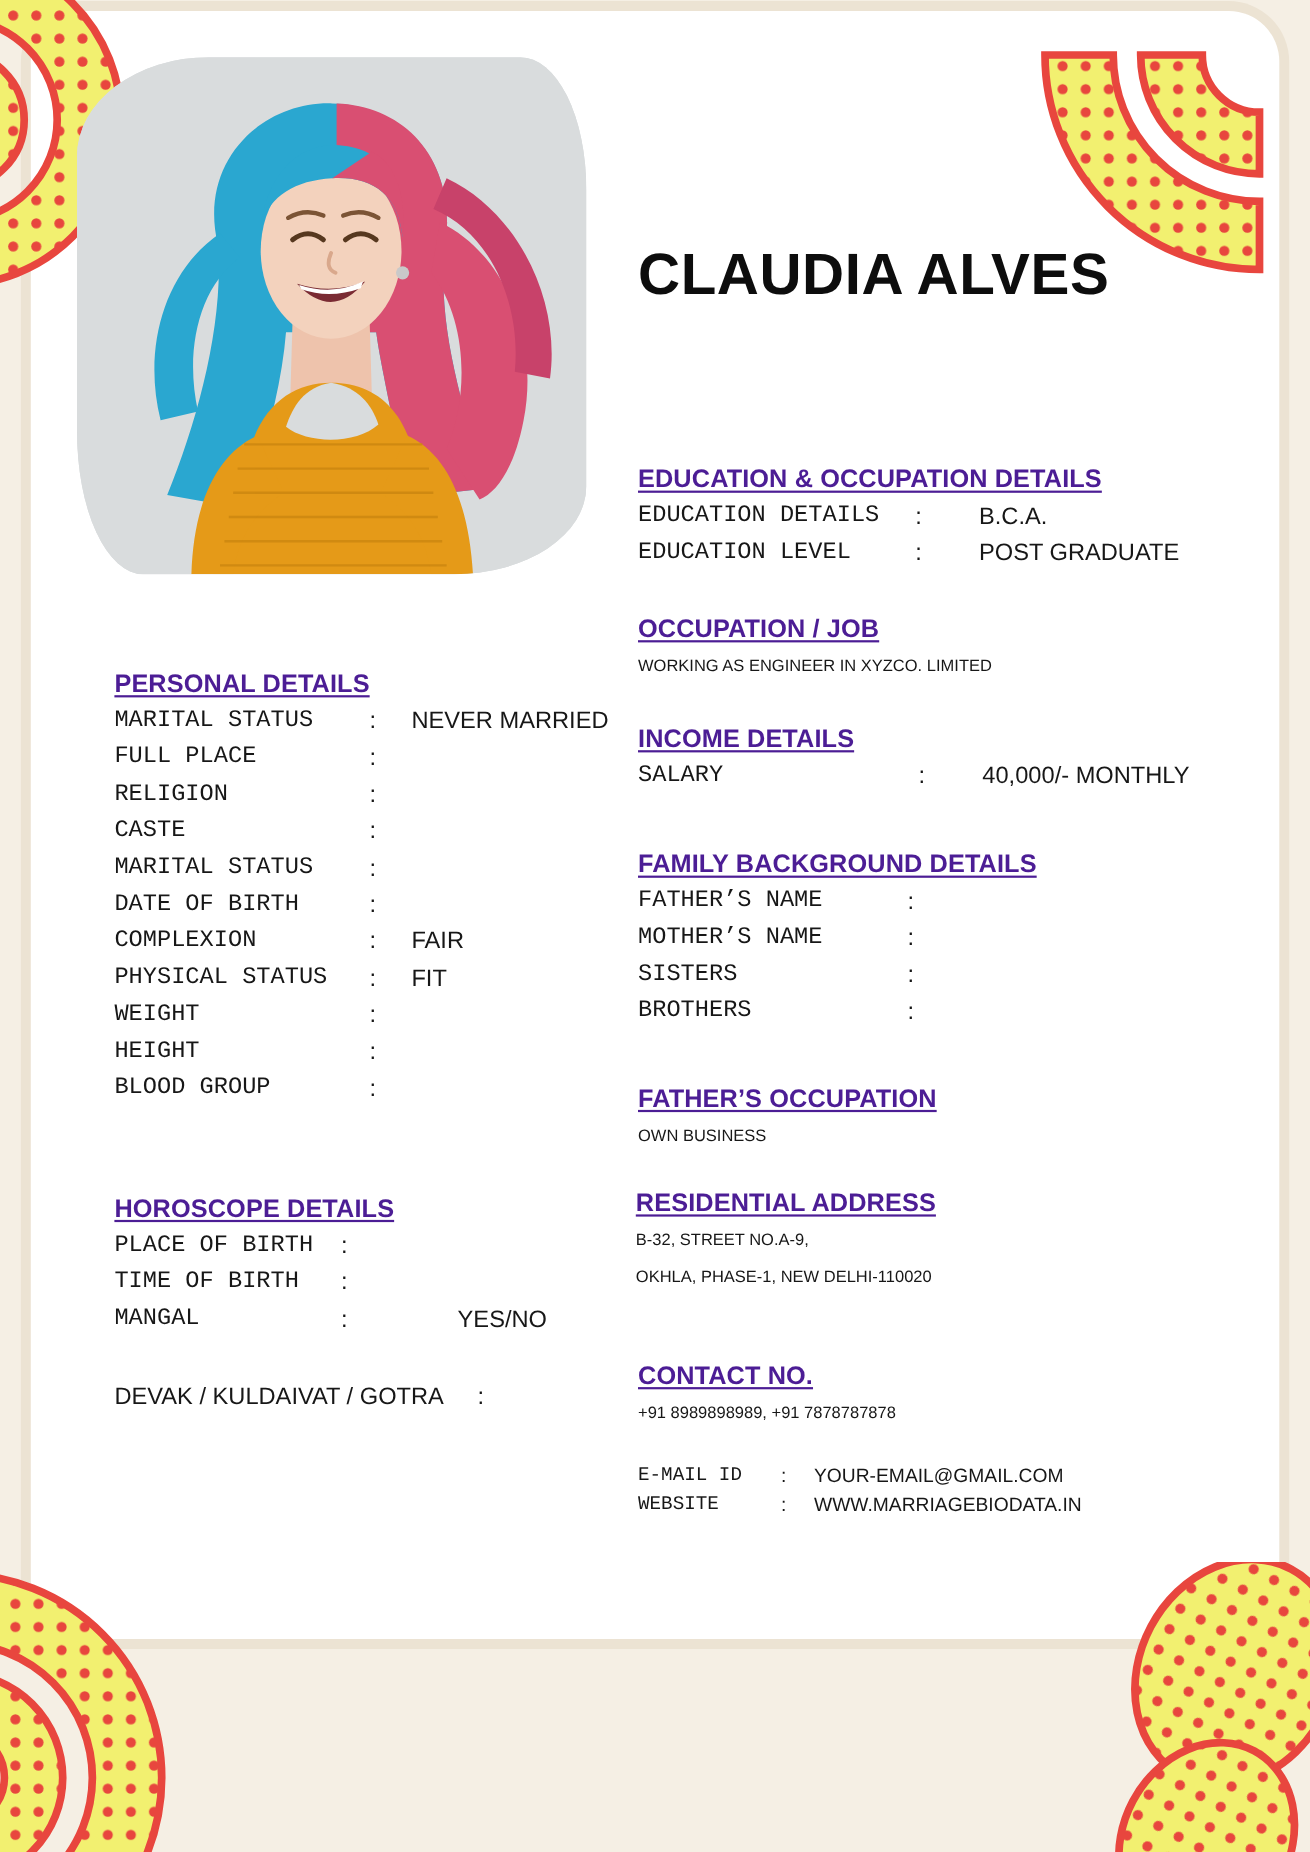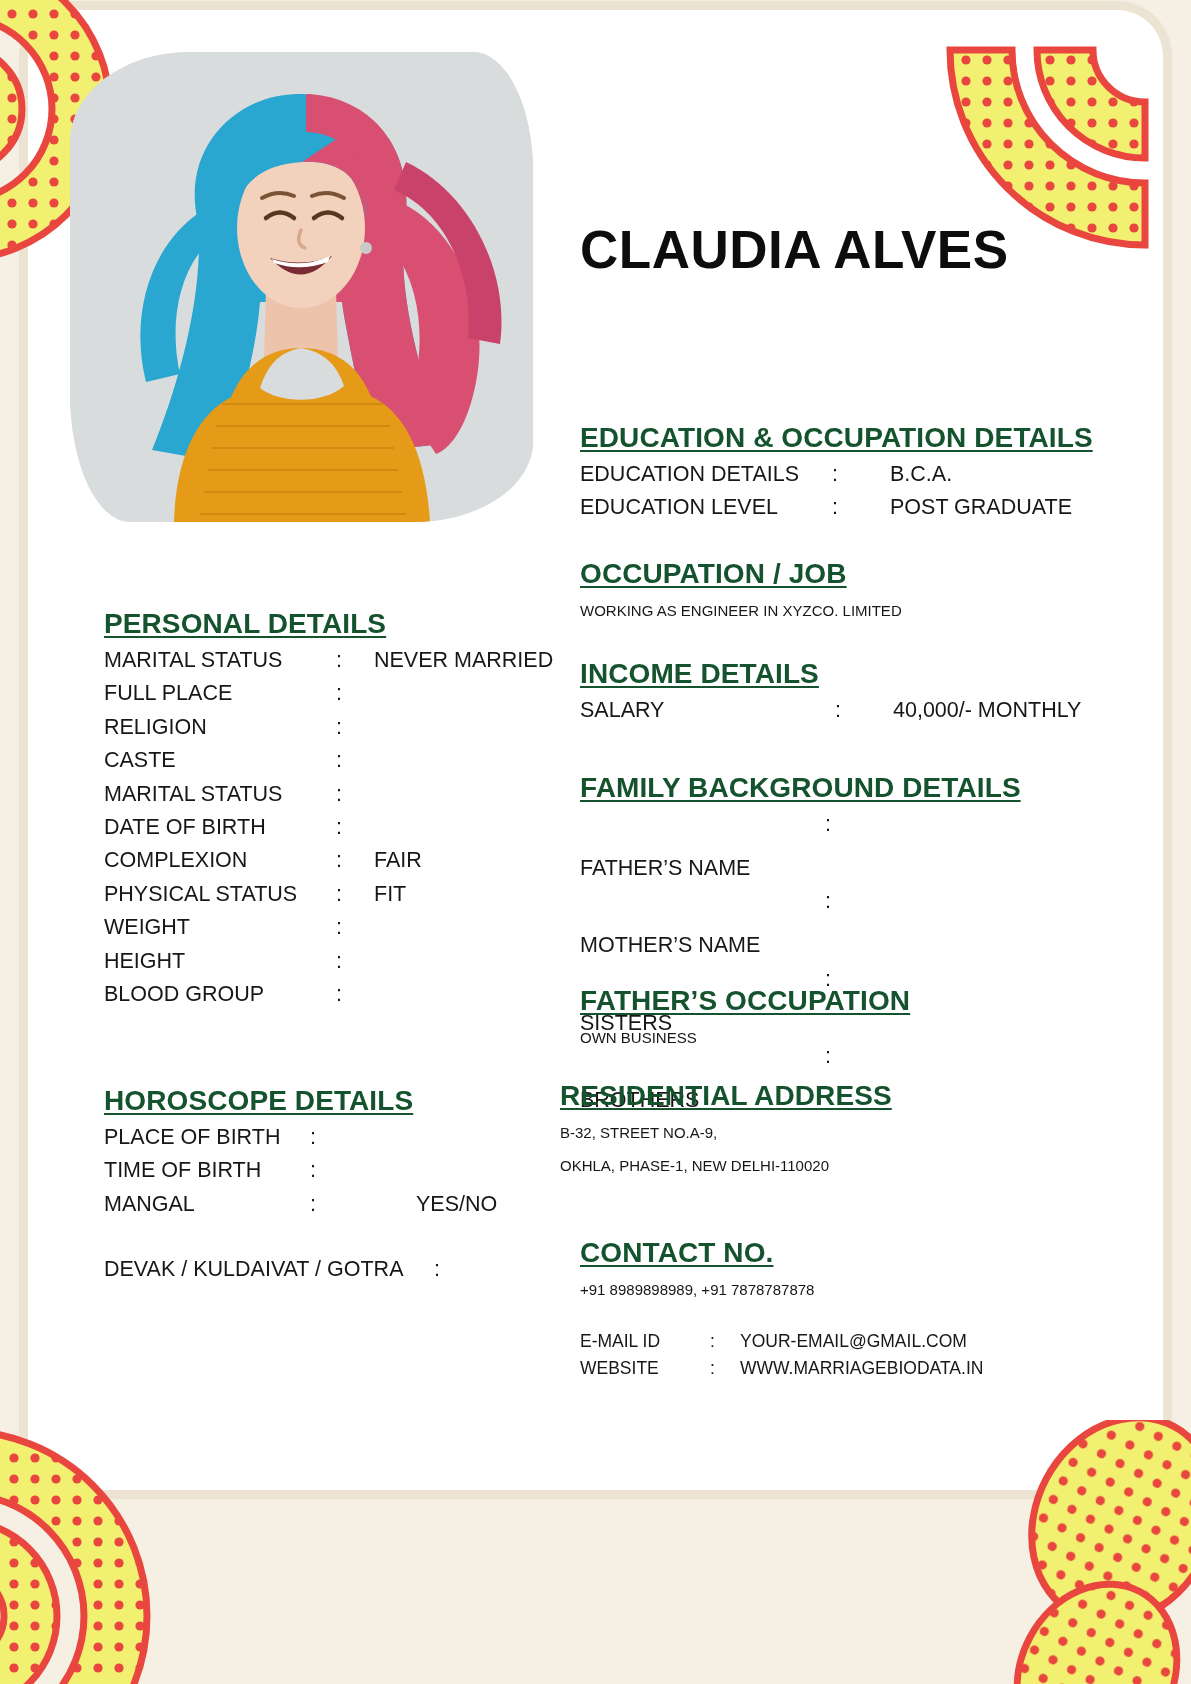--- a/index.html
+++ b/index.html
@@ -81,37 +81,37 @@
     letter-spacing: 0.5px;
     color: #0d0d0d;
     line-height: 1;
   }
 
   .section {
     position: absolute;
     color: #141414;
   }
   .sec-head {
-    font-size: 28px;
+    font-size: 23px;
     font-weight: bold;
     text-decoration: underline;
     text-underline-offset: 3px;
     letter-spacing: 0.1px;
     margin-bottom: 4px;
-    color: #14532d;
+    color: #4c1d95;
     white-space: nowrap;
   }
   .row {
     display: flex;
     font-size: 21.5px;
     line-height: 33.4px;
     color: #171717;
     white-space: nowrap;
   }
-  .row .lbl { flex: 0 0 auto; }
+  .row .lbl { flex: 0 0 auto; font-family: Liberation Mono, monospace; }
   .row .sep { flex: 0 0 auto; text-align: left; }
   .row .val { flex: 0 0 auto; }
 
   .plain-line {
     font-size: 15px;
     line-height: 33.4px;
     color: #171717;
     white-space: nowrap;
   }
 
@@ -132,26 +132,26 @@
   #sec-education .lbl { width: 252px; }
   #sec-education .sep { width: 58px; }
 
   #sec-occupation { left: 552px; top: 548px; }
 
   #sec-income { left: 552px; top: 648px; }
   #sec-income .lbl { width: 255px; }
   #sec-income .sep { width: 58px; }
 
   #sec-family { left: 552px; top: 762px; }
-  #sec-family .lbl { width: 245px; margin-top: 44px; }
+  #sec-family .lbl { width: 245px; }
   #sec-family .sep { width: 30px; }
 
   #sec-fatherocc { left: 552px; top: 975px; }
 
-  #sec-address { left: 532px; top: 1070px; }
+  #sec-address { left: 550px; top: 1070px; }
 
   #sec-contact { left: 552px; top: 1227px; }
 
   #sec-online { left: 552px; top: 1318px; }
   #sec-online .row { font-size: 17.5px; line-height: 27px; }
   #sec-online .lbl { width: 130px; }
   #sec-online .sep { width: 30px; }
 </style>
 </head>
 <body>

